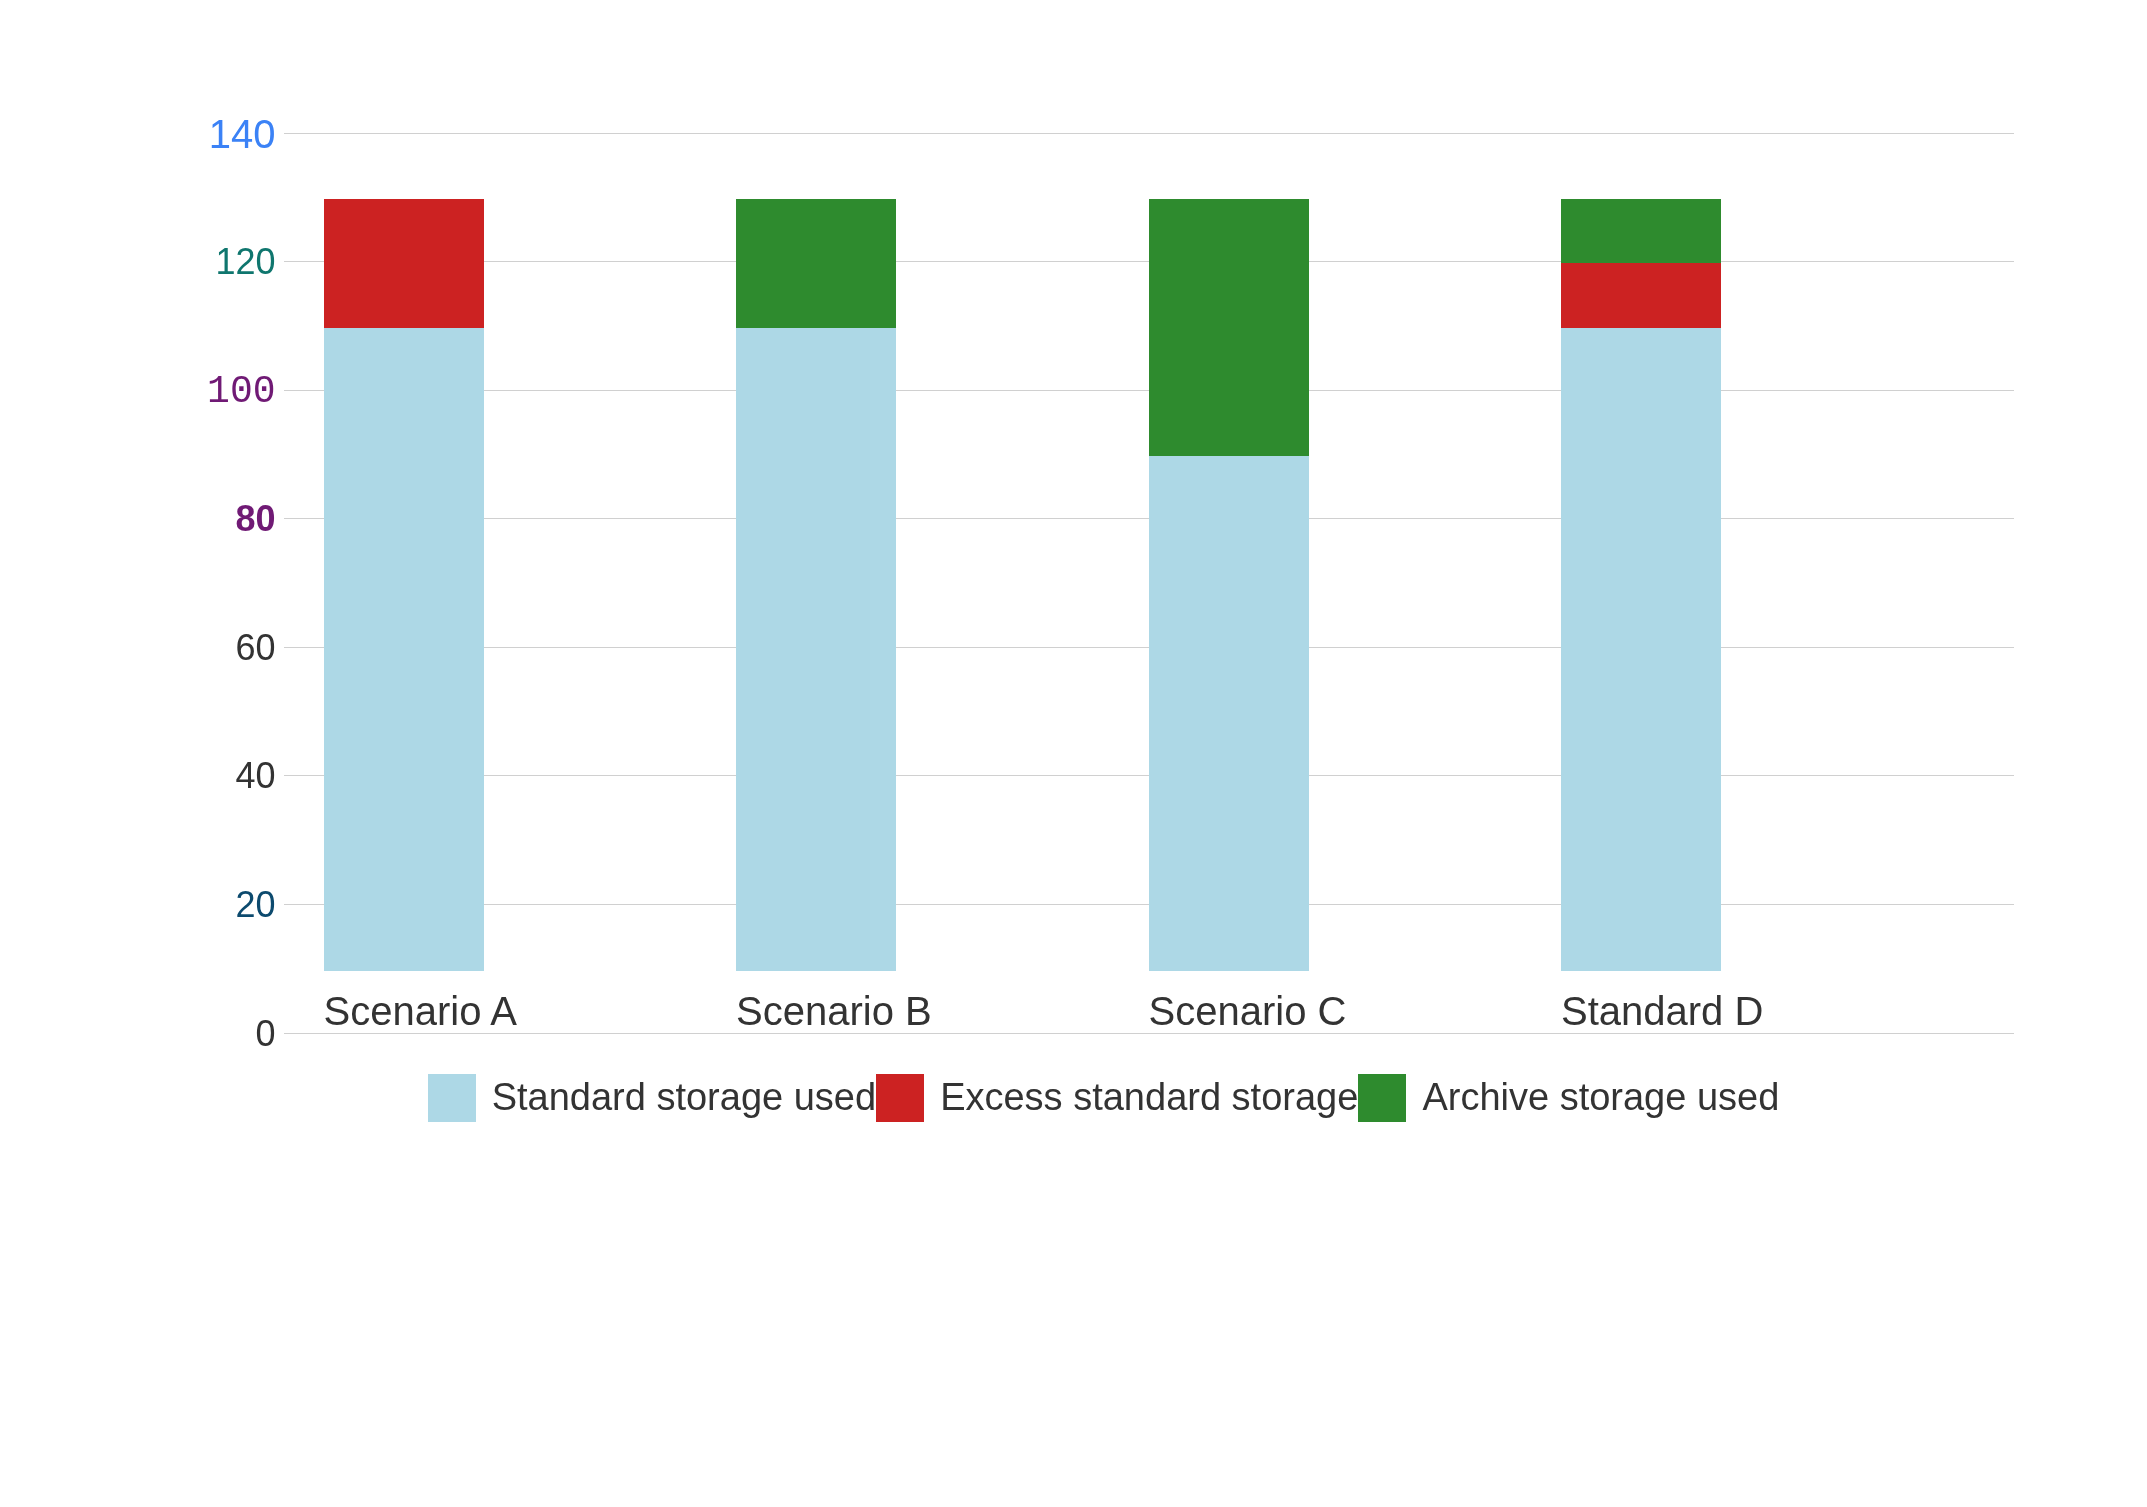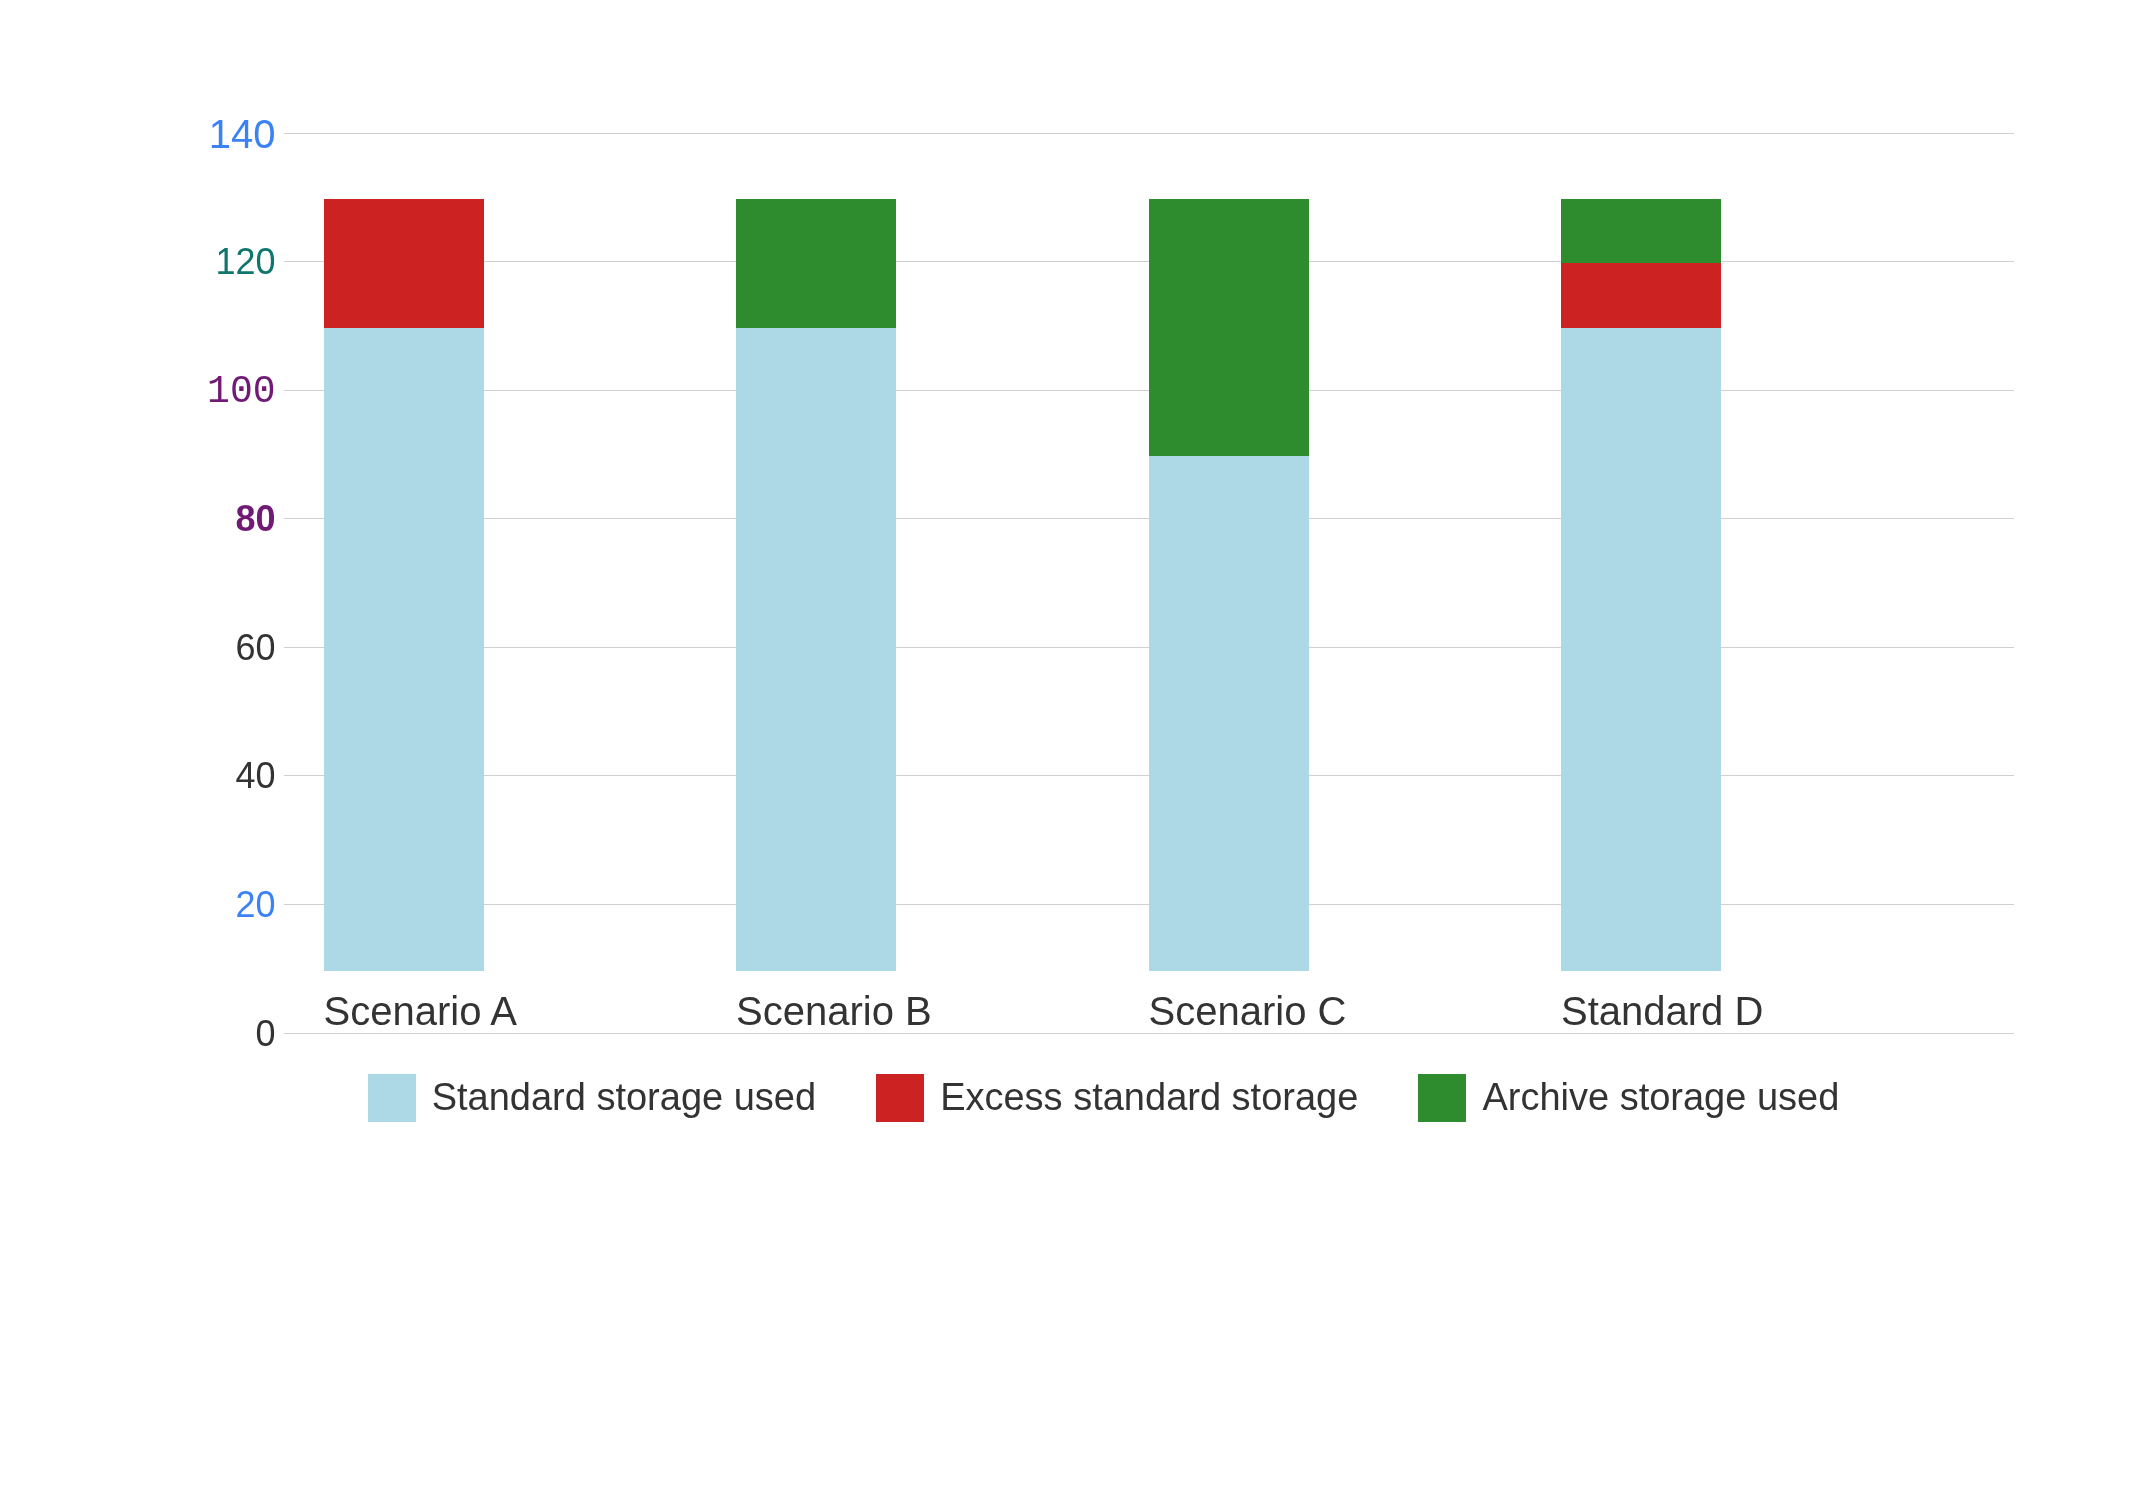--- a/index.html
+++ b/index.html
@@ -99,21 +99,20 @@
       margin-top: 18px;
       font-size: 40px;
       color: #333;
       white-space: nowrap;
     }
     .legend {
       display: flex;
       flex-direction: row;
       align-items: center;
       justify-content: center;
-      gap: 60px;
       margin-top: 40px;
     }
     .legend-item {
       display: flex;
       align-items: center;
       gap: 16px;
       font-size: 38px;
       color: #333;
     }
     .legend-swatch {
@@ -124,21 +123,21 @@
   </style>
 </head>
 <body>
 
 <div class="chart-container">
   <div class="chart-title"></div>
   <div class="chart-area">
     <div class="y-axis">
       <span class="y-axis-label"></span>
     <div class="y-tick" style="bottom: 0px; position: absolute; right: 8px; font-size: 36px; color: rgb(51, 51, 51);">0</div>
-        <div class="y-tick" style="bottom: 128.571px; position: absolute; right: 8px; font-size: 36px; color: #3b82f6;">20</div>
+        <div class="y-tick" style="bottom: 128.571px; position: absolute; right: 8px; font-size: 36px; color: #0c4a6e;">20</div>
         <div class="y-tick" style="bottom: 257.143px; position: absolute; right: 8px; font-size: 36px; color: rgb(51, 51, 51);">40</div>
         <div class="y-tick" style="bottom: 385.714px; position: absolute; right: 8px; font-size: 36px; color: rgb(51, 51, 51);">60</div>
         <div class="y-tick" style="bottom: 514.286px; position: absolute; right: 8px; font-size: 36px; color: #701a75; font-weight: bold;">80</div>
         <div class="y-tick" style="bottom: 642.857px; position: absolute; right: 8px; font-size: 38px; color: #701a75; font-family: Liberation Mono, monospace;">100</div>
         <div class="y-tick" style="bottom: 771.429px; position: absolute; right: 8px; font-size: 36px; color: #0f766e;">120</div>
         <div class="y-tick" style="bottom: 900px; position: absolute; right: 8px; font-size: 40px; color: #3b82f6;">140</div>
       </div>
     <div class="plot-area">
       <div class="grid-lines" id="grid-lines">
           <div class="grid-line" style="bottom: 0px;"></div>

